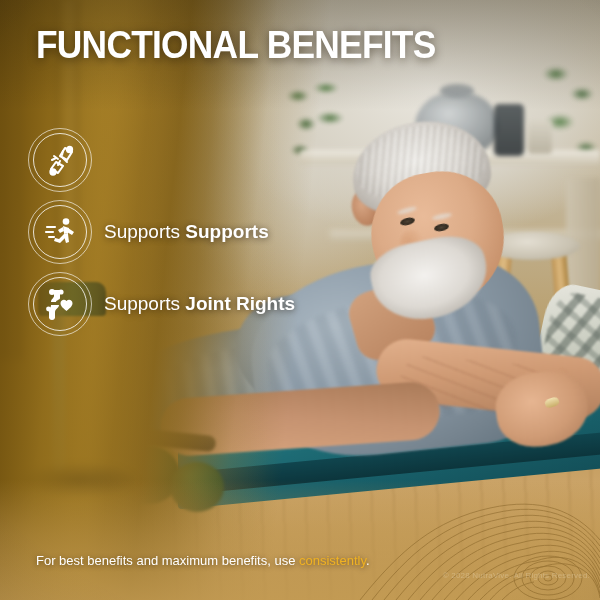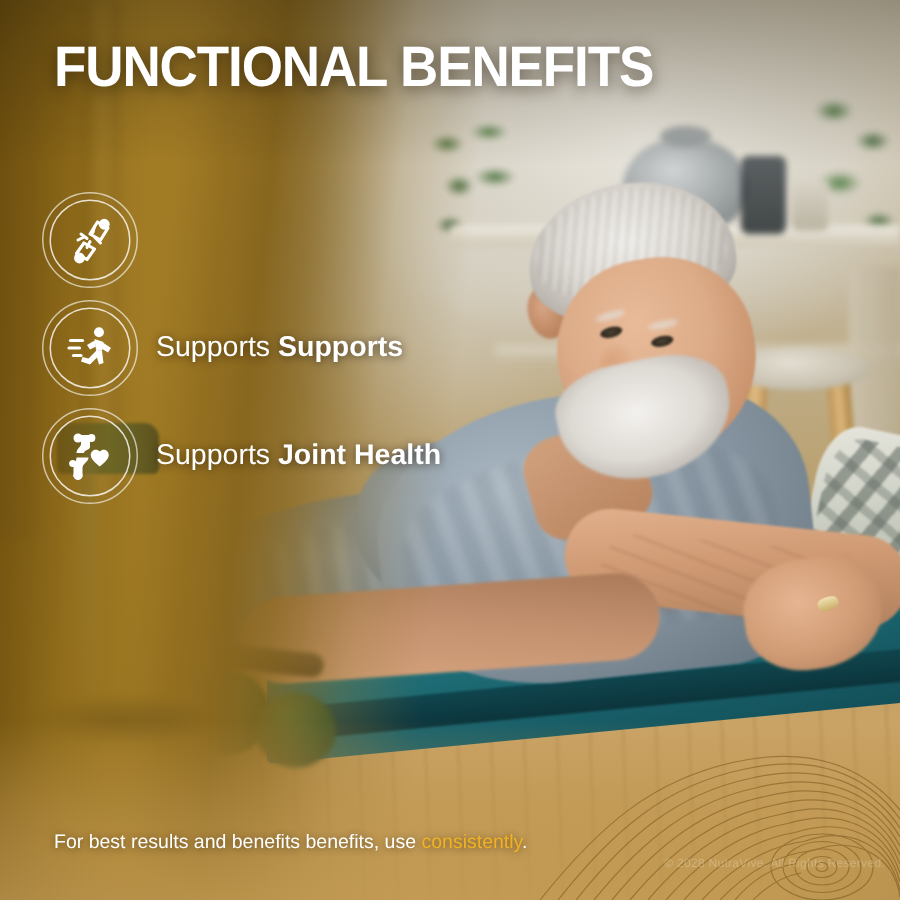--- a/index.html
+++ b/index.html
@@ -595,25 +595,25 @@
             <circle cx="9" cy="5" r="3"></circle>
             <circle cx="18" cy="5" r="2.6"></circle>
             <path d="M8 18 L16 18 C16 21 12 22 12 25 L12 31 L6 31 L6 24 C6 21 8 21 8 18 Z"></path>
             <circle cx="9" cy="30" r="3"></circle>
             <circle cx="5.5" cy="22" r="2.4"></circle>
             <path d="M23.5 14 c-2.2 -2.4 -6 -0.9 -6 2.3 c0 3.3 4 5.9 6 7.7 c2 -1.8 6 -4.4 6 -7.7 c0 -3.2 -3.8 -4.7 -6 -2.3 z"></path>
           </g>
         </svg>
       </div>
       <div class="label">
-        <span class="lead">Supports </span><span class="strong">Joint Health</span>
+        <span class="lead">Supports </span><span class="strong">Joint Rights</span>
       </div>
     </div>
 
   </div>
 
   <div class="footer-note">
-    <span>For best results and benefits benefits, use </span><span class="hl">consistently</span><span>.</span>
+    <span>For best benefits and maximum benefits, use </span><span class="hl">consistently</span><span>.</span>
   </div>
 
   <div class="copyright">© 2028 NutraVive. All Rights Reserved.</div>
 
 </div>
 
 </body></html>

